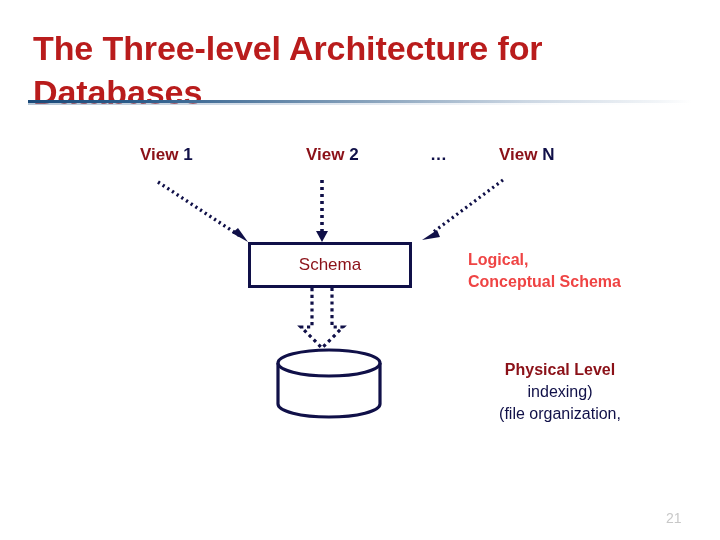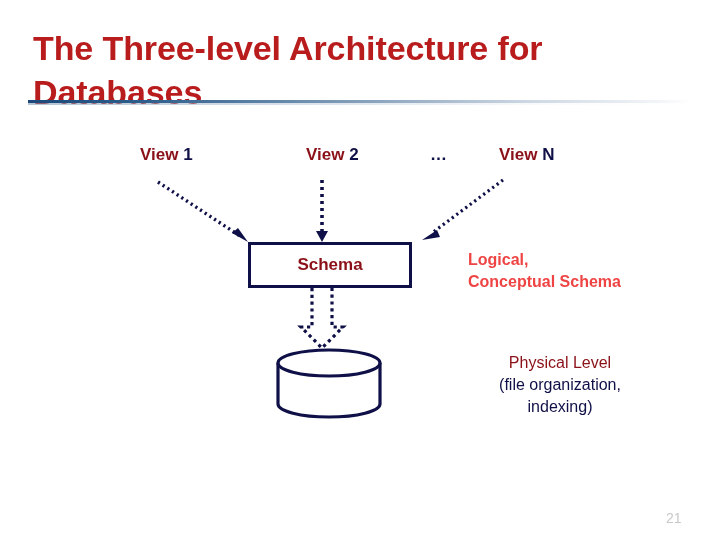--- a/index.html
+++ b/index.html
@@ -84,21 +84,21 @@
     height: 46px;
     border: 3px solid #101048;
     background: #ffffff;
     box-sizing: border-box;
     display: flex;
     align-items: center;
     justify-content: center;
   }
   #schema-label {
     font-size: 17px;
-    font-weight: bold;
+    font-weight: normal;
     color: #8b1118;
   }
 
   
   #logical-caption {
     position: absolute;
     left: 468px;
     top: 249px;
     font-size: 16px;
     font-weight: bold;
@@ -109,23 +109,24 @@
   #physical-caption {
     position: absolute;
     left: 425px;
     top: 352px;
     width: 270px;
     text-align: center;
     line-height: 1.38;
   }
   #physical-title {
     font-size: 16px;
-    font-weight: normal;
+    font-weight: bold;
     color: #8b1118;
     display: block;
+    margin-top: 7px;
   }
   #physical-sub {
     font-size: 16px;
     font-weight: normal;
     color: #101048;
     display: block;
   }
 
   
   #page-number {
@@ -189,17 +190,17 @@
   <span id="schema-label">Schema</span>
 </div>
 
 <div id="logical-caption">
   <span>Logical,</span><br>
   <span>Conceptual Schema</span>
 </div>
 
 <div id="physical-caption">
   <span id="physical-title">Physical Level</span>
+  <span id="physical-sub2" class="" style="font-size:16px;color:#101048;display:block;">indexing)</span>
   <span id="physical-sub">(file organization,</span>
-  <span id="physical-sub2" class="" style="font-size:16px;color:#101048;display:block;">indexing)</span>
 </div>
 
 <div id="page-number">21</div>
 
 </body></html>

